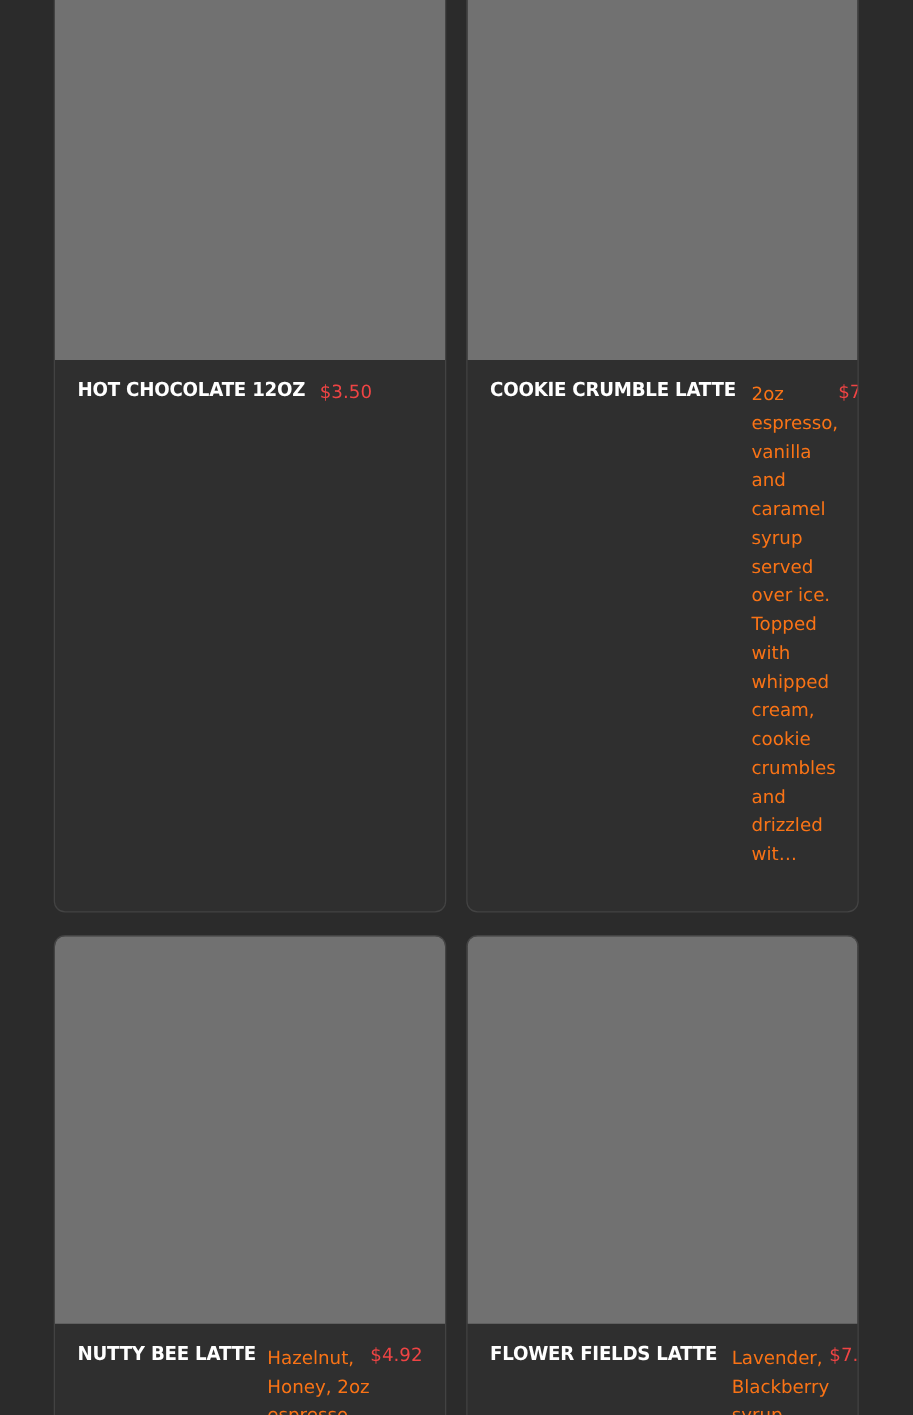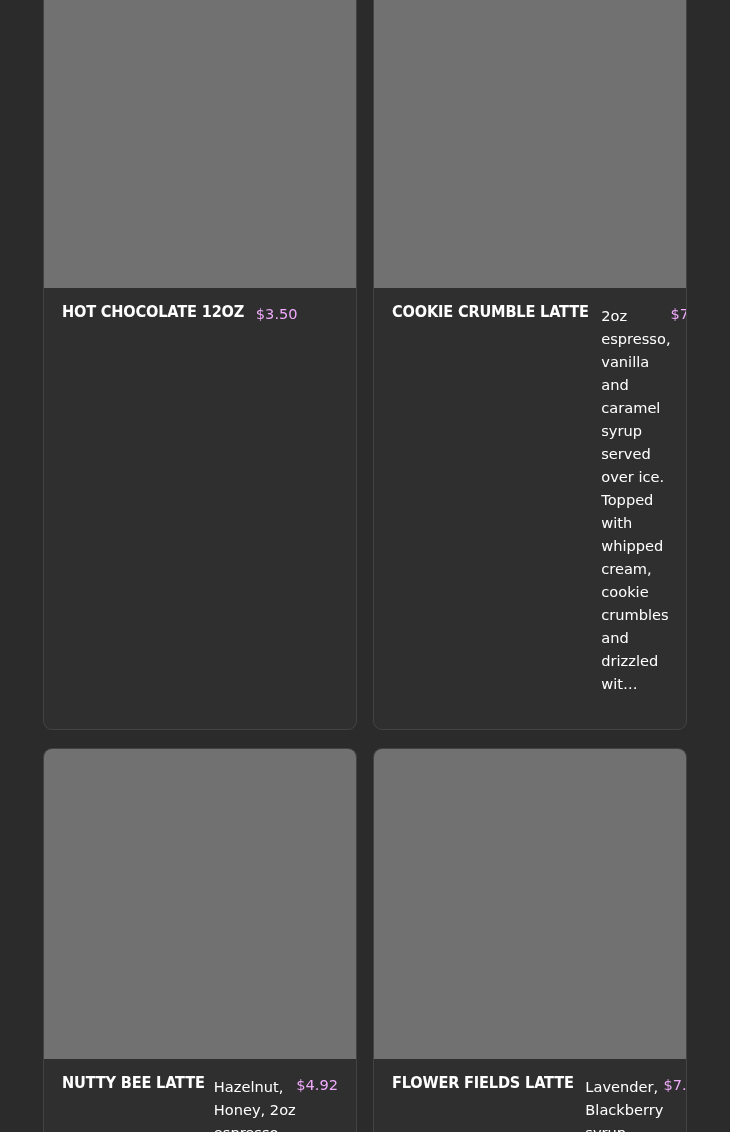--- a/index.html
+++ b/index.html
@@ -70,29 +70,29 @@
     transform: scaleX(0.94);
     transform-origin: left center;
     margin: 0 0 10px 0;
     line-height: 1.1;
     white-space: nowrap;
   }
 
   .card-desc {
     font-size: 14.6px;
     line-height: 23px;
-    color: #ffffff;
+    color: #f97316;
     margin: 0 0 12px 0;
     max-width: 282px;
   }
 
   .card-price {
     font-size: 14.6px;
     line-height: 20px;
-    color: #f0abfc;
+    color: #ef4444;
     margin: 0;
   }
 
   .card-desc:empty { display: none; }
 
   
   .card-spacer-lg { height: 62px; }
 </style>
 </head>
 <body>

